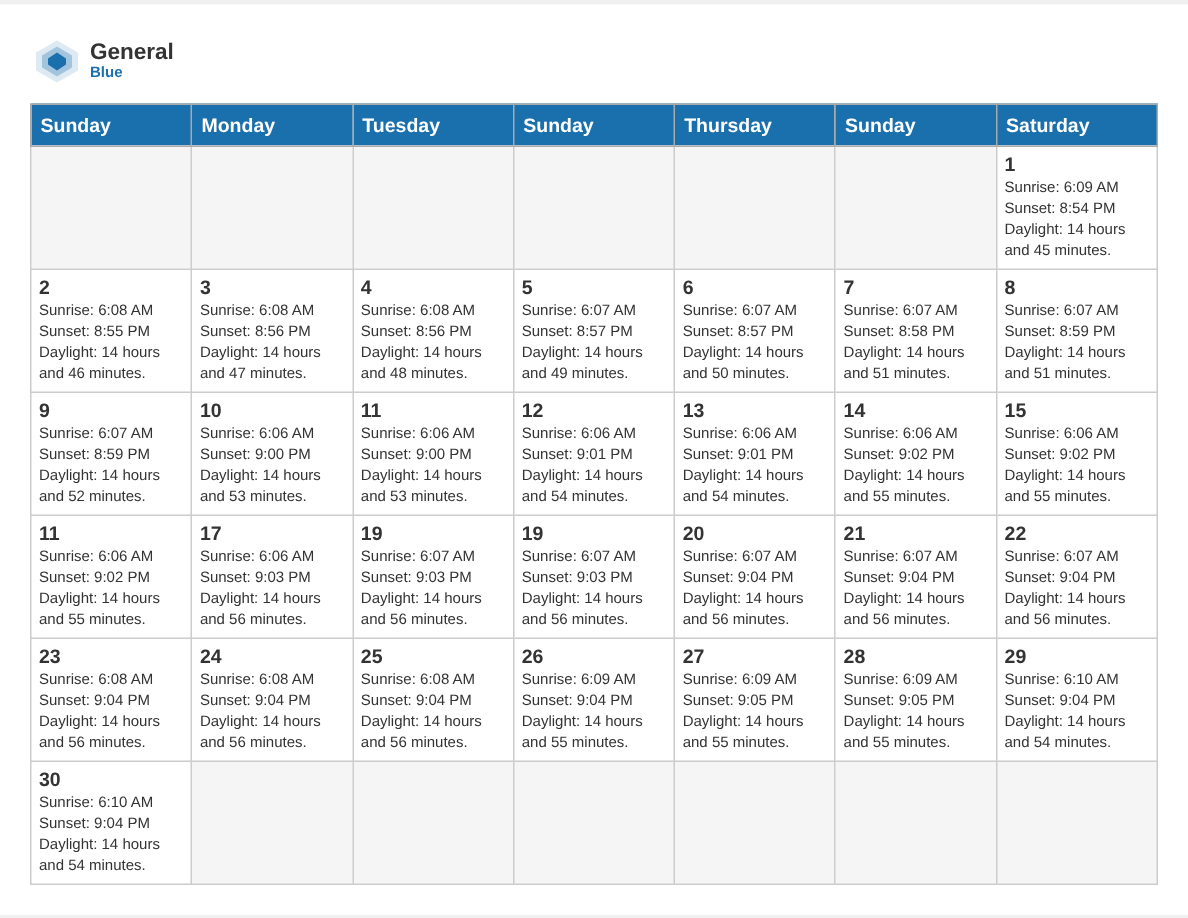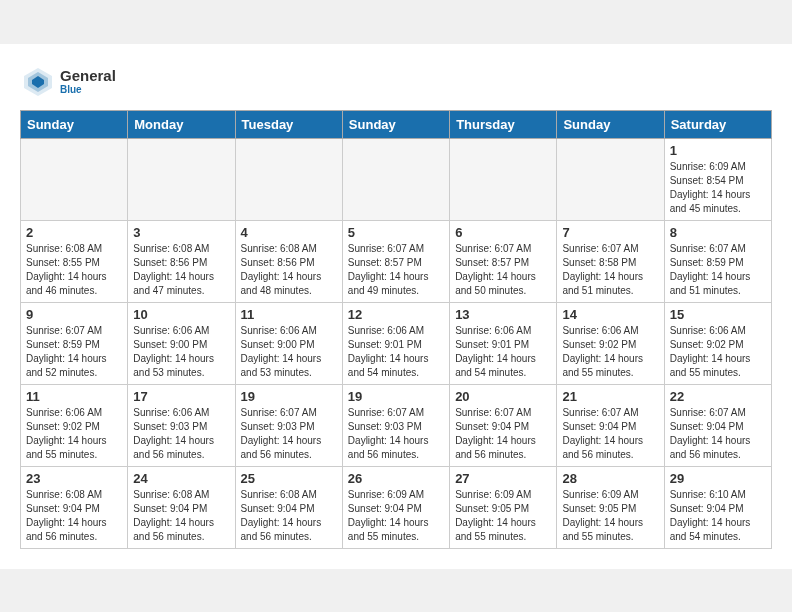--- a/index.html
+++ b/index.html
@@ -324,15 +324,30 @@
 and 55 minutes.</div>
           </td>
           <td>
             <span class="day-number">29</span>
             <div class="day-info" style="white-space: pre-line;">Sunrise: 6:10 AM
 Sunset: 9:04 PM
 Daylight: 14 hours
 and 54 minutes.</div>
           </td>
         </tr>
+        <tr>
+          <td>
+            <span class="day-number">30</span>
+            <div class="day-info" style="white-space: pre-line;">Sunrise: 6:10 AM
+Sunset: 9:04 PM
+Daylight: 14 hours
+and 54 minutes.</div>
+          </td>
+          <td class="empty"></td>
+          <td class="empty"></td>
+          <td class="empty"></td>
+          <td class="empty"></td>
+          <td class="empty"></td>
+          <td class="empty"></td>
+        </tr>
       </tbody>
   </table>
 </div>
 
 </body></html>

